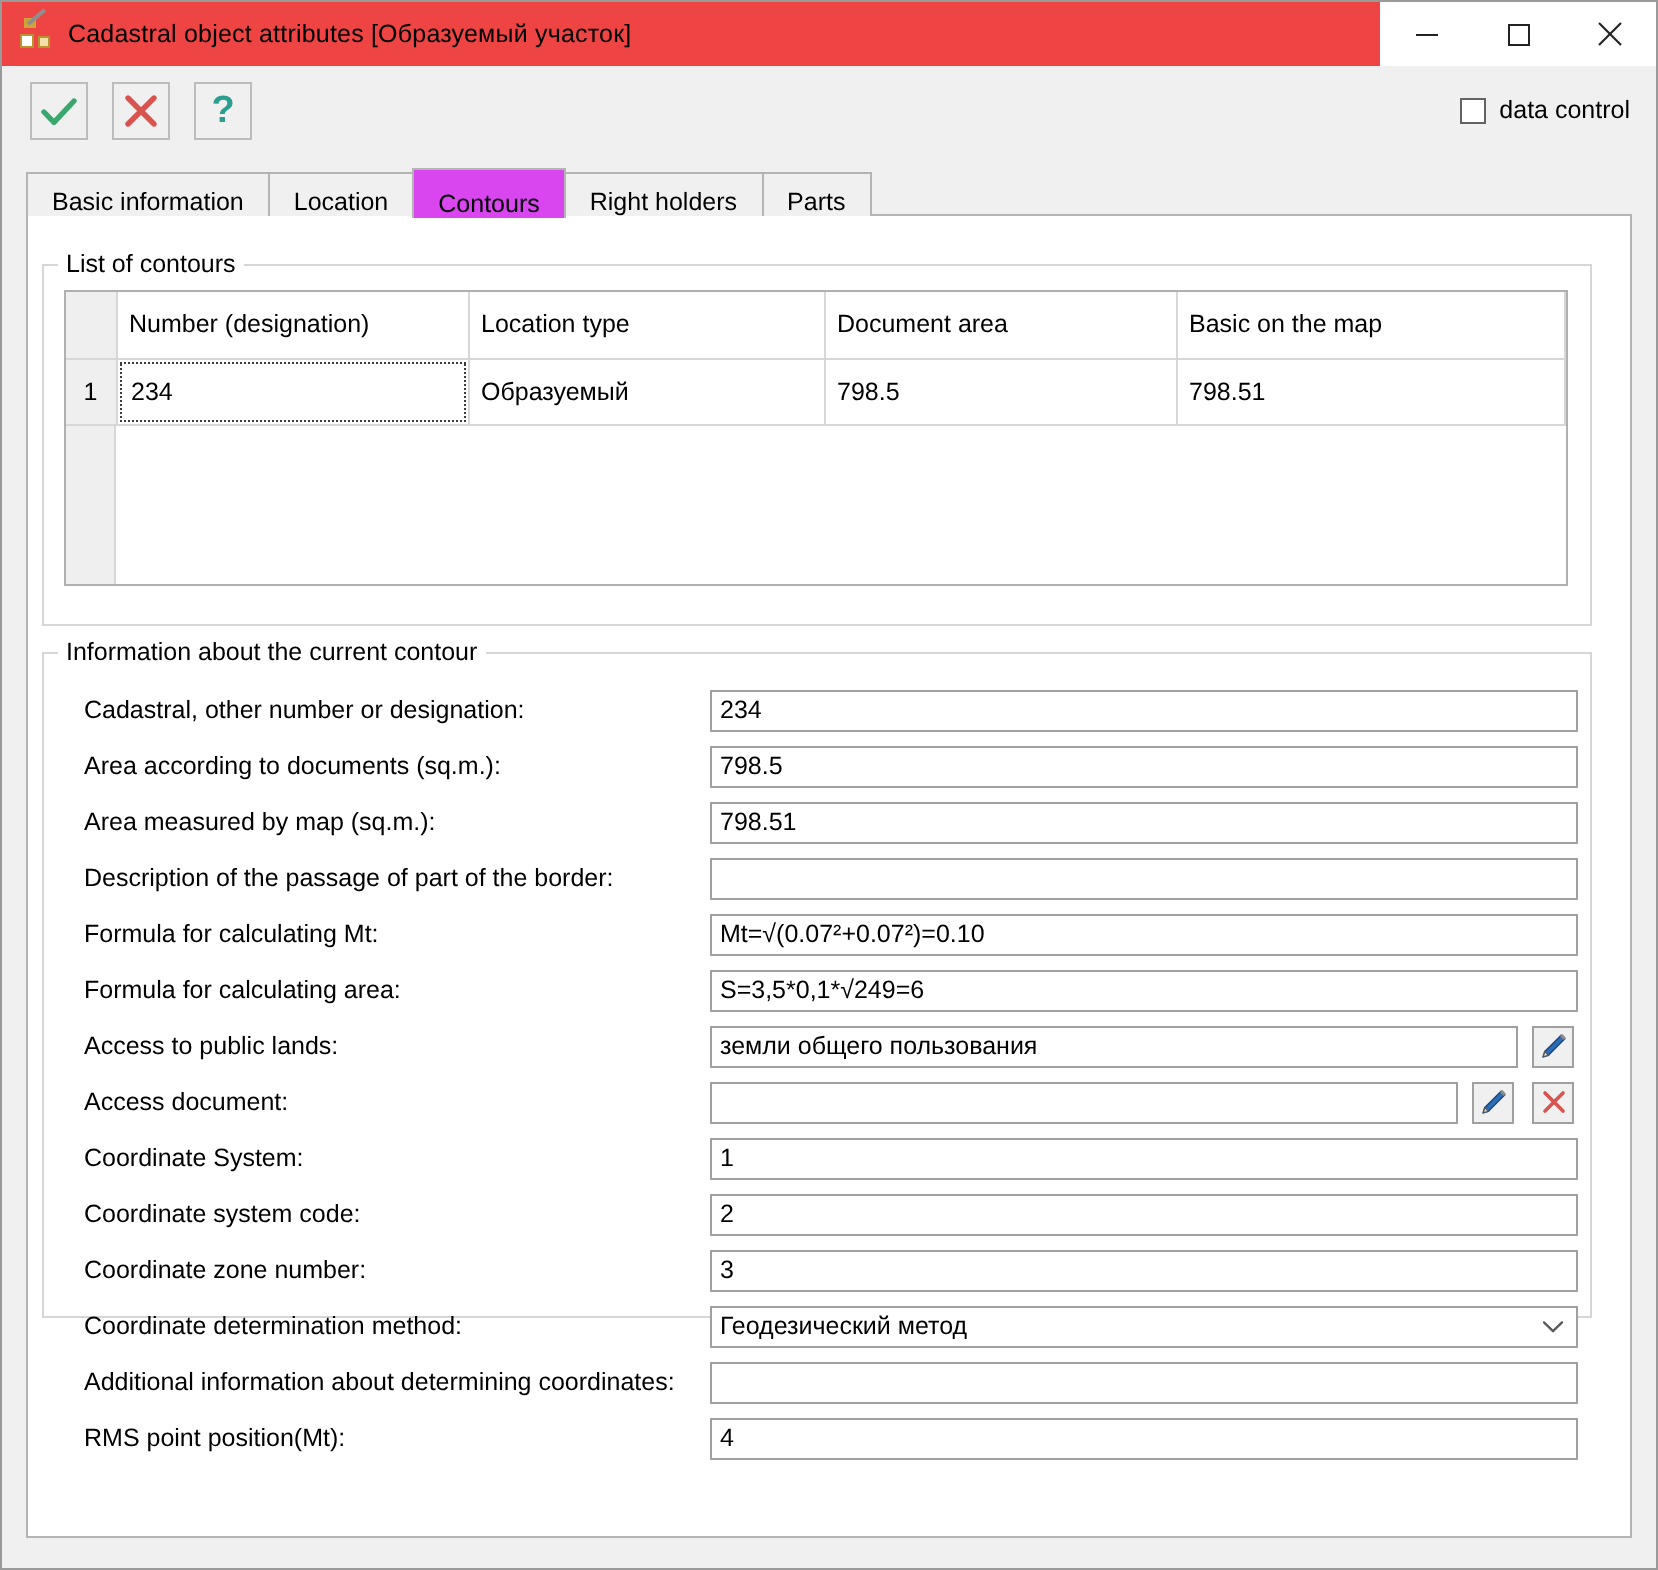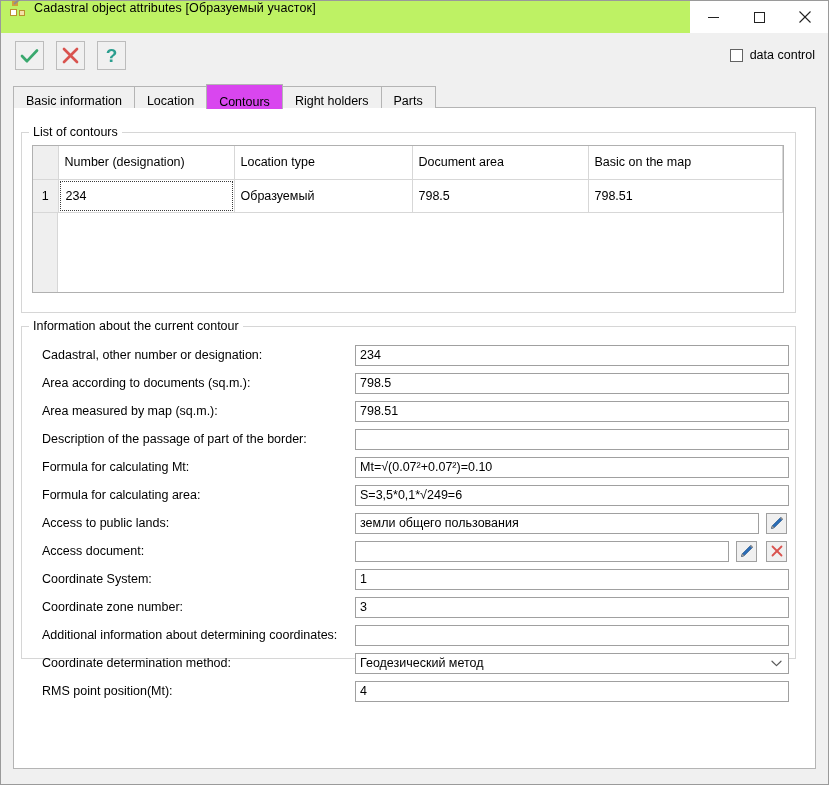--- a/index.html
+++ b/index.html
@@ -15,22 +15,22 @@
   .window {
     position: relative;
     width: 829px; height: 785px;
     background: #f0f0f0;
     border: 1px solid #9a9a9a;
   }
   
   .titlebar {
     position: absolute; left: 0; top: 0;
     width: 827px; height: 32px;
-    background: #bef264;
-    display: flex; 
+    background: #ef4444;
+    display: flex; align-items: center;
   }
   .app-icon {
     width: 16px; height: 16px; margin-left: 9px; margin-right: 8px;
     position: relative; flex: none;
   }
   .app-icon .sq1 {
     position: absolute; left: 0; top: 8px; width: 7px; height: 7px;
     border: 1px solid #b9912f; background: #fff;
   }
   .app-icon .sq2 {
@@ -364,44 +364,48 @@
             <line x1="10.5" y1="1.5" x2="1.5" y2="10.5" stroke="#d9534f" stroke-width="1.8" stroke-linecap="round"></line>
           </svg>
         </span>
       </div>
 
       <div class="frow">
         <span class="flabel">Coordinate System:</span>
         <span class="field">1</span>
       </div>
 
+      <div class="frow">
+        <span class="flabel">Coordinate system code:</span>
+        <span class="field">2</span>
+      </div>
 
       <div class="frow">
         <span class="flabel">Coordinate zone number:</span>
         <span class="field">3</span>
-      </div>
-
-      <div class="frow">
-        <span class="flabel">Additional information about determining coordinates:</span>
-        <span class="field"></span>
       </div>
 
       <div class="frow">
         <span class="flabel">Coordinate determination method:</span>
         <span class="field combo">
           <span>Геодезический метод</span>
           <span class="combo-arrow">
             <svg width="11" height="7" viewBox="0 0 11 7">
               <path d="M1 1.2 L5.5 5.6 L10 1.2" fill="none" stroke="#5a5a5a" stroke-width="1.2" stroke-linecap="round" stroke-linejoin="round"></path>
             </svg>
           </span>
         </span>
       </div>
 
       <div class="frow">
+        <span class="flabel">Additional information about determining coordinates:</span>
+        <span class="field"></span>
+      </div>
+
+      <div class="frow">
         <span class="flabel">RMS point position(Mt):</span>
         <span class="field">4</span>
       </div>
 
     </div>
   </div>
 
 </div>
 
 </body></html>

